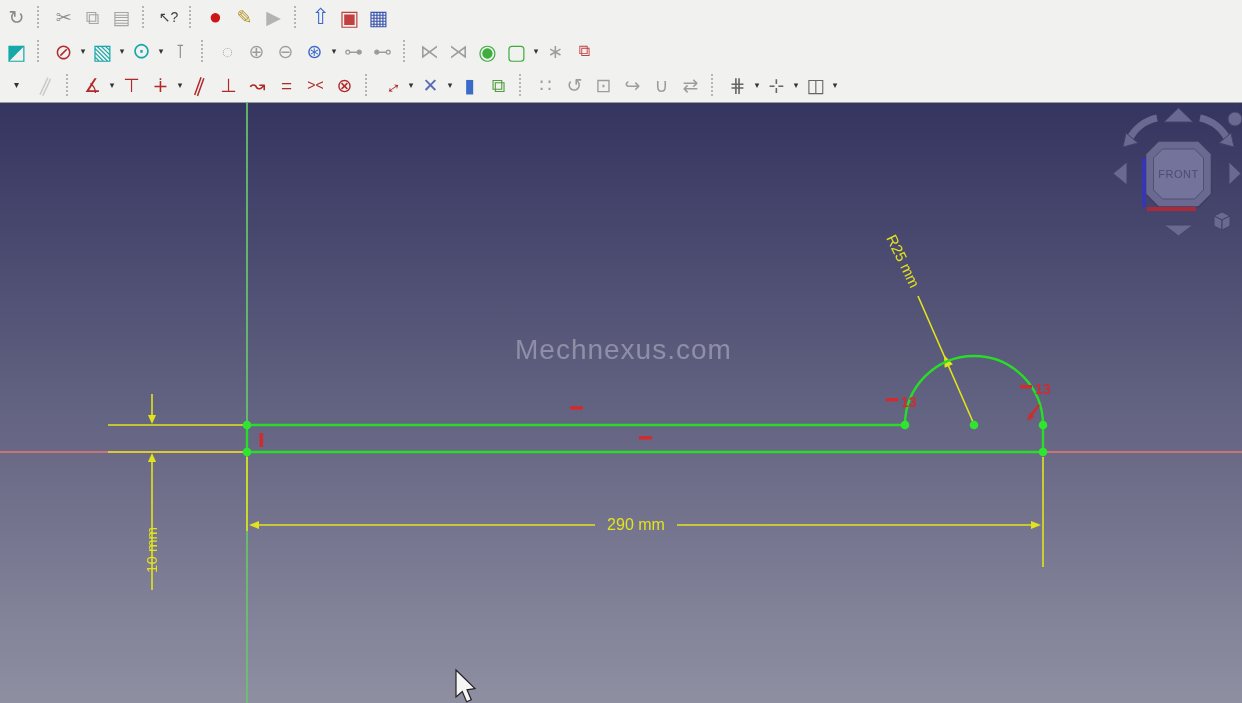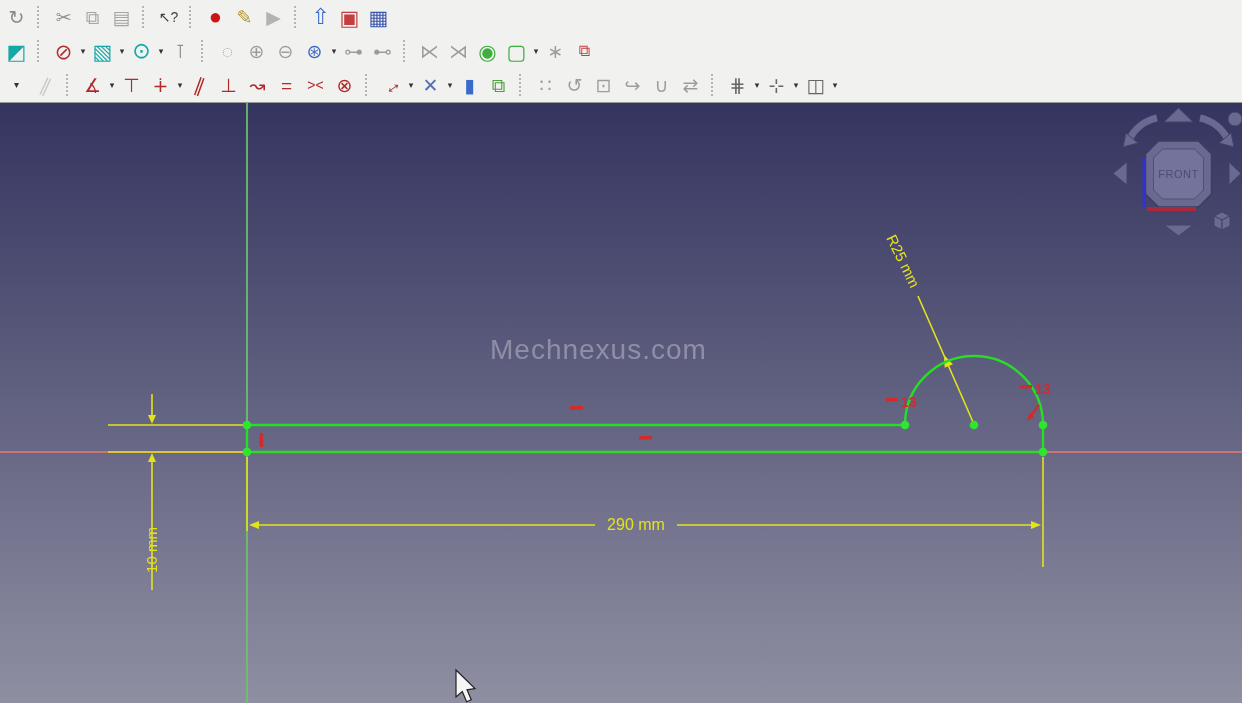--- a/index.html
+++ b/index.html
@@ -31,21 +31,21 @@
   .tb-sep{
     display:inline-block;width:5px;height:22px;margin:0 5px 0 6px;
     border-left:2px dotted #b5b5b5;flex:0 0 auto;
   }
   
   .viewport{
     position:absolute;left:0;top:103px;width:1242px;height:600px;
     background:linear-gradient(#343460,#8f8fa2);overflow:hidden;
   }
   .watermark{
-    position:absolute;left:490px;top:231px;font-size:28px;
+    position:absolute;left:515px;top:231px;font-size:28px;
     color:rgba(228,228,240,0.38);letter-spacing:1px;pointer-events:none;
   }
   .sketch-svg{position:absolute;left:0;top:0;}
   .navcube-svg{position:absolute;left:1112px;top:2px;}
   .dim-text{fill:#e3e31c;font-size:15px;font-family:"Liberation Sans","DejaVu Sans",sans-serif;}
   .con-text{fill:#cf2d2d;font-size:14px;font-weight:bold;font-family:"Liberation Sans","DejaVu Sans",sans-serif;}
   .nav-label{fill:#4d4d73;font-size:11px;letter-spacing:.5px;font-family:"Liberation Sans","DejaVu Sans",sans-serif;}
 </style>
 </head>
 <body>

